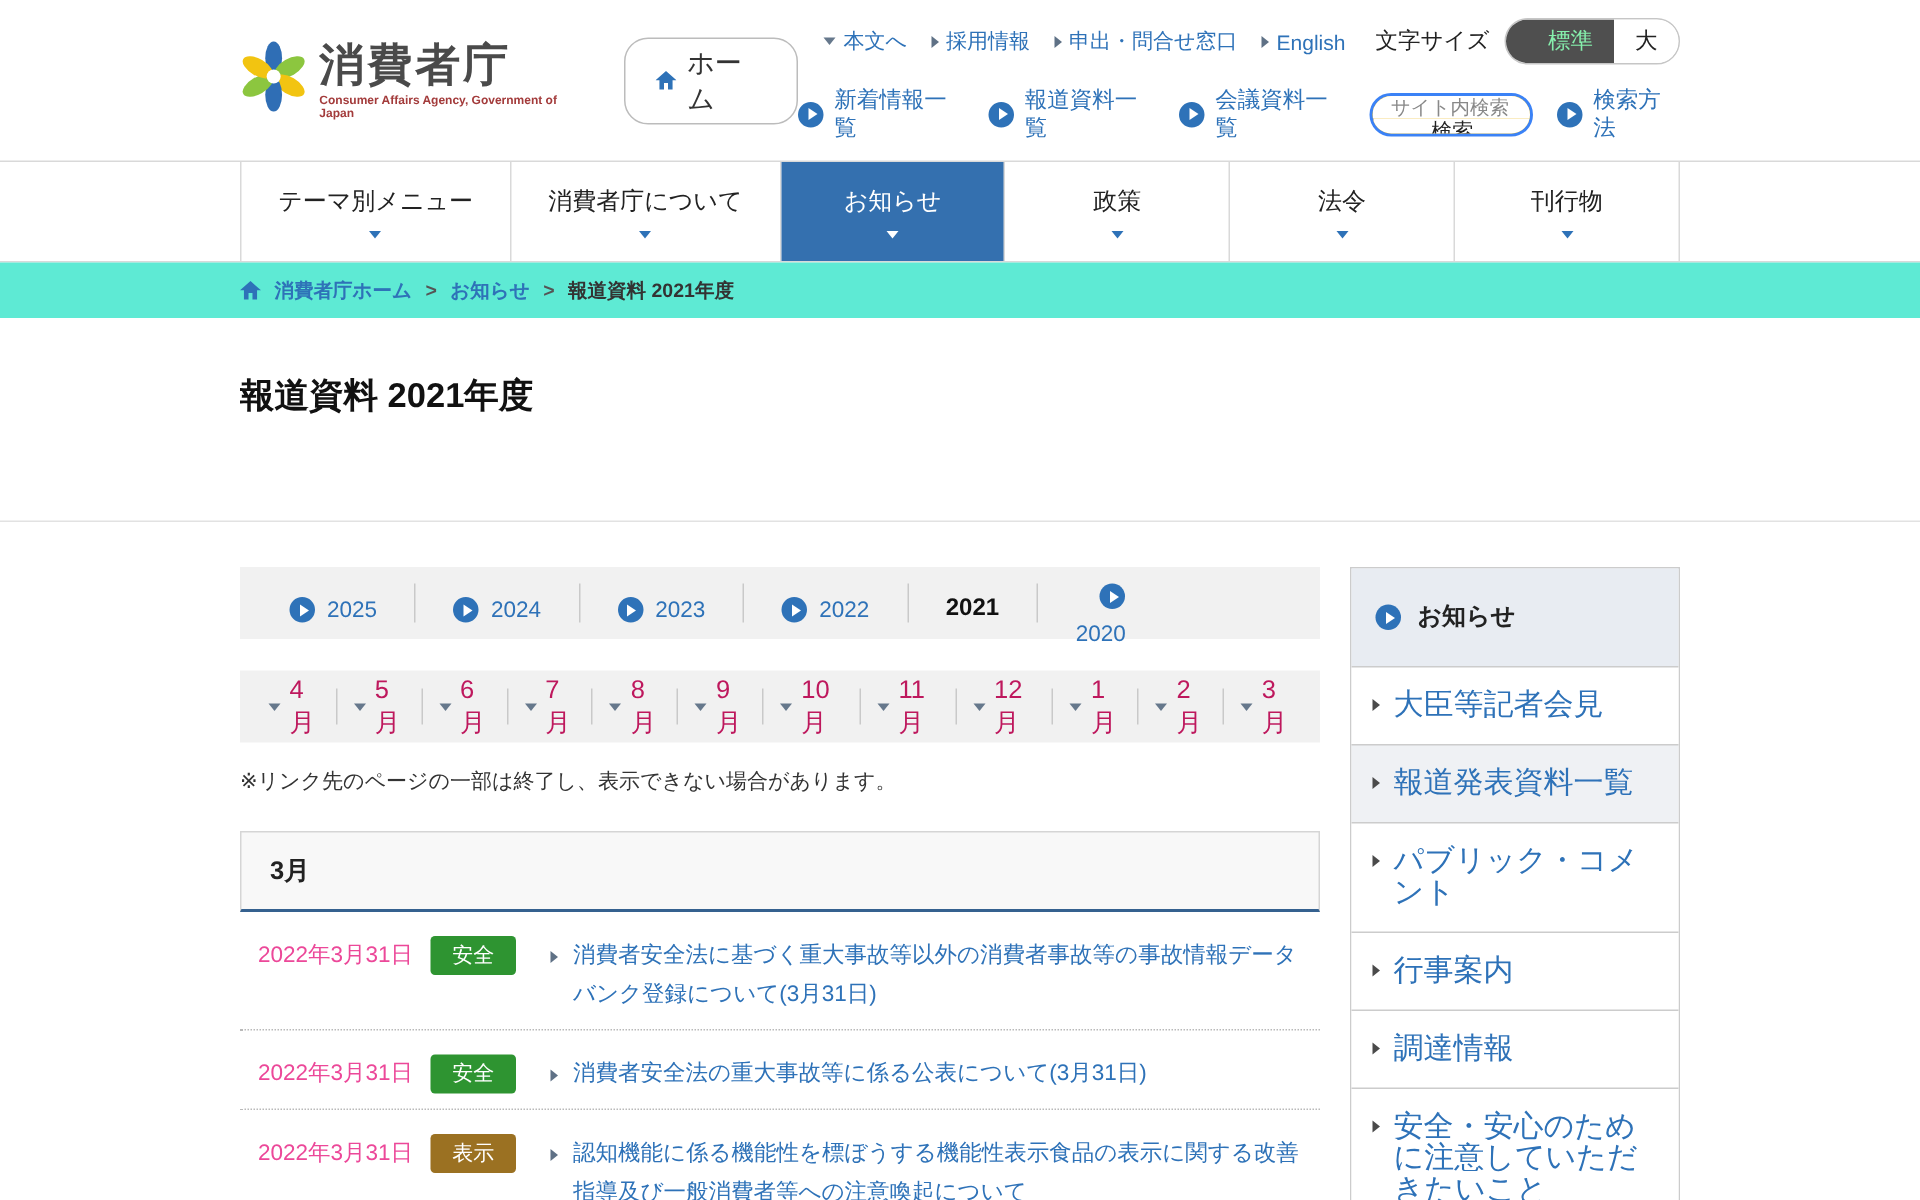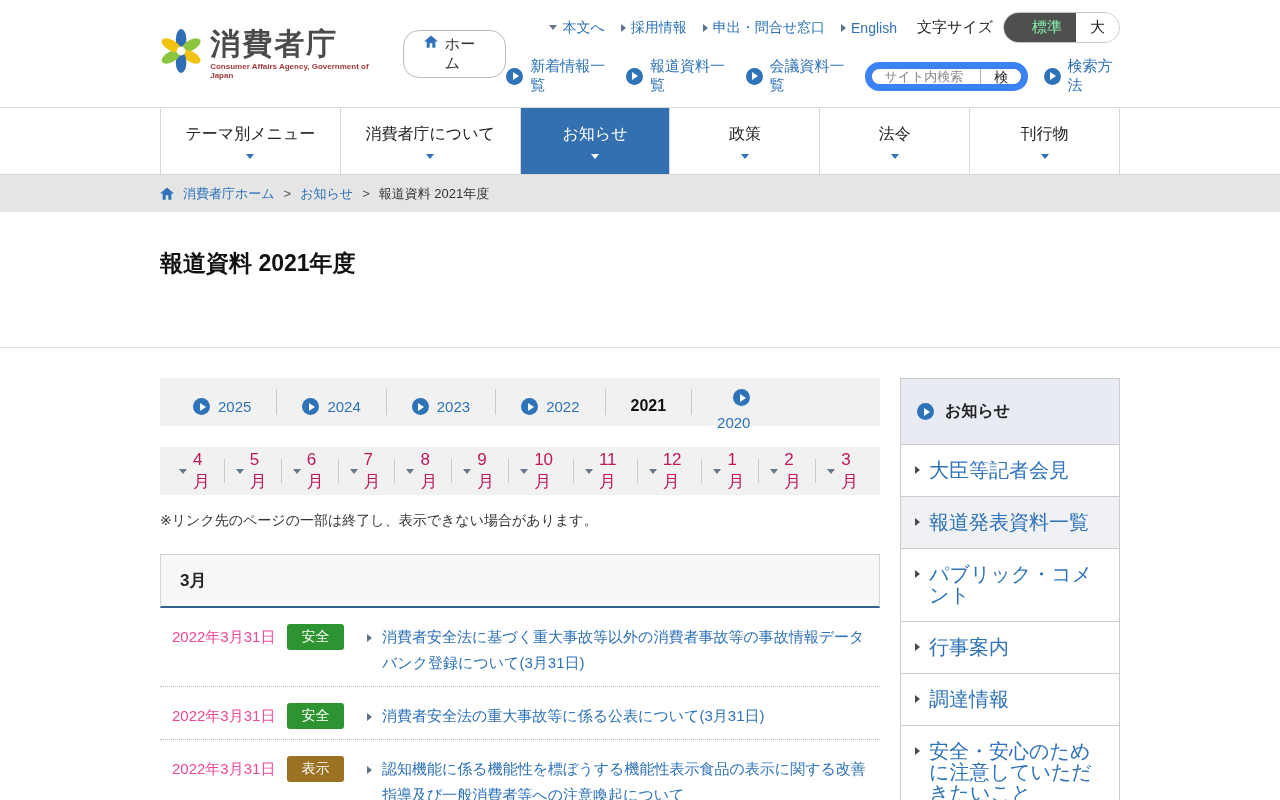--- a/index.html
+++ b/index.html
@@ -19,51 +19,51 @@
   .house { width:14px; height:13px; flex:0 0 auto; }
   .house path { fill:#2e72b8; }
 
   
   .site-header { height:107px; background:#fff; }
   .header-inner { width:960px; margin:0 160px; height:100%; display:flex; align-items:center; position:relative; }
   .logo { display:flex; align-items:flex-start; gap:8px; }
   .logo svg { width:46px; height:48px; }
   .logo-title { font-size:30px; font-weight:bold; color:#4a4a4a; letter-spacing:2px; line-height:1.1; }
   .logo-subtitle { font-size:8px; color:#a33b3b; font-weight:bold; margin-top:2px; }
-  .home-btn { display:inline-flex; align-items:flex-start; gap:7px; margin-left:24px;
+  .home-btn { display:inline-flex; align-items:center; gap:7px; margin-left:24px;
               border:1px solid #bcbcbc; border-radius:16px; background:#fff;
-              padding:4px 20px; font-size:15px; color:#333; }
+              padding:4px 20px; font-size:18px; color:#333; }
   .header-right { margin-left:auto; display:flex; flex-direction:column; align-items:flex-end; gap:14px; }
   .top-row, .quick-row { display:flex; align-items:center; }
   .top-link { display:inline-flex; align-items:center; gap:5px; font-size:14px; color:#2e72b8; margin-left:16px; }
   .fs-label { font-size:15px; color:#222; margin-left:20px; }
   .fs-toggle { display:inline-flex; border:1px solid #c6c6c6; border-radius:16px; overflow:hidden; margin-left:10px; }
   .fs-opt { padding:5px 14px; font-size:15px; background:#fff; color:#222; cursor:pointer; }
   .fs-opt.sel { background:#4f4f4f; color:#86efac;padding-left:28px; }
   .quick-link { display:inline-flex; align-items:center; gap:7px; font-size:15px; color:#2e72b8; margin-left:16px; }
-  .search-box { display:inline-flex; border:7px solid #3b82f6; border-radius:15px; overflow:hidden;
-                background:#eab308; margin-left:16px; height:29px; }
+  .search-box { display:inline-flex; border:2px solid #3b82f6; border-radius:15px; overflow:hidden;
+                background:#eab308; margin-left:16px; height:29px;flex-direction:column; }
   .search-box input { border:none; outline:none; padding:0 12px; width:108px; font-size:13px; color:#333;
                       font-family:inherit; }
   .search-box input::placeholder { color:#888; }
   .search-btn { border:none; border-left:1px solid #b5b5b5; background:#fff; padding:0 13px;
                 font-size:14px; color:#222; cursor:pointer; font-family:inherit; }
 
   
   .main-nav { border-top:1px solid #d9d9d9; border-bottom:1px solid #d9d9d9; background:#fff; }
   .nav-inner { width:960px; margin:0 160px; display:flex; border-left:1px solid #d9d9d9; }
   .nav-tab { height:66px; border-right:1px solid #d9d9d9; display:flex; flex-direction:column;
              align-items:center; justify-content:center; gap:9px; font-size:16px; color:#222; cursor:pointer; }
   .nav-tab .tri-d { border-top-color:#2e72b8; }
   .nav-tab.active { background:#3470af; color:#fff; }
   .nav-tab.active .tri-d { border-top-color:#fff; }
   .w180 { width:180px; } .w150 { width:150px; }
 
   
-  .breadcrumb-bar { background:#e5e5e5; height:37px; display:flex; align-items:center; }
+  .breadcrumb-bar { background:#5eead4; height:37px; display:flex; align-items:center;font-weight:bold; }
   .bc-inner { margin-left:160px; display:flex; align-items:center; gap:9px; font-size:13px; }
   .bc-link { color:#2e72b8; }
   .bc-sep { color:#555; }
   .bc-current { color:#333; }
 
   
   .title-section { height:100px; border-bottom:1px solid #e2e2e2; }
   .page-title { margin:36px 0 0 160px; font-size:23px; font-weight:bold; color:#111; }
 
   

